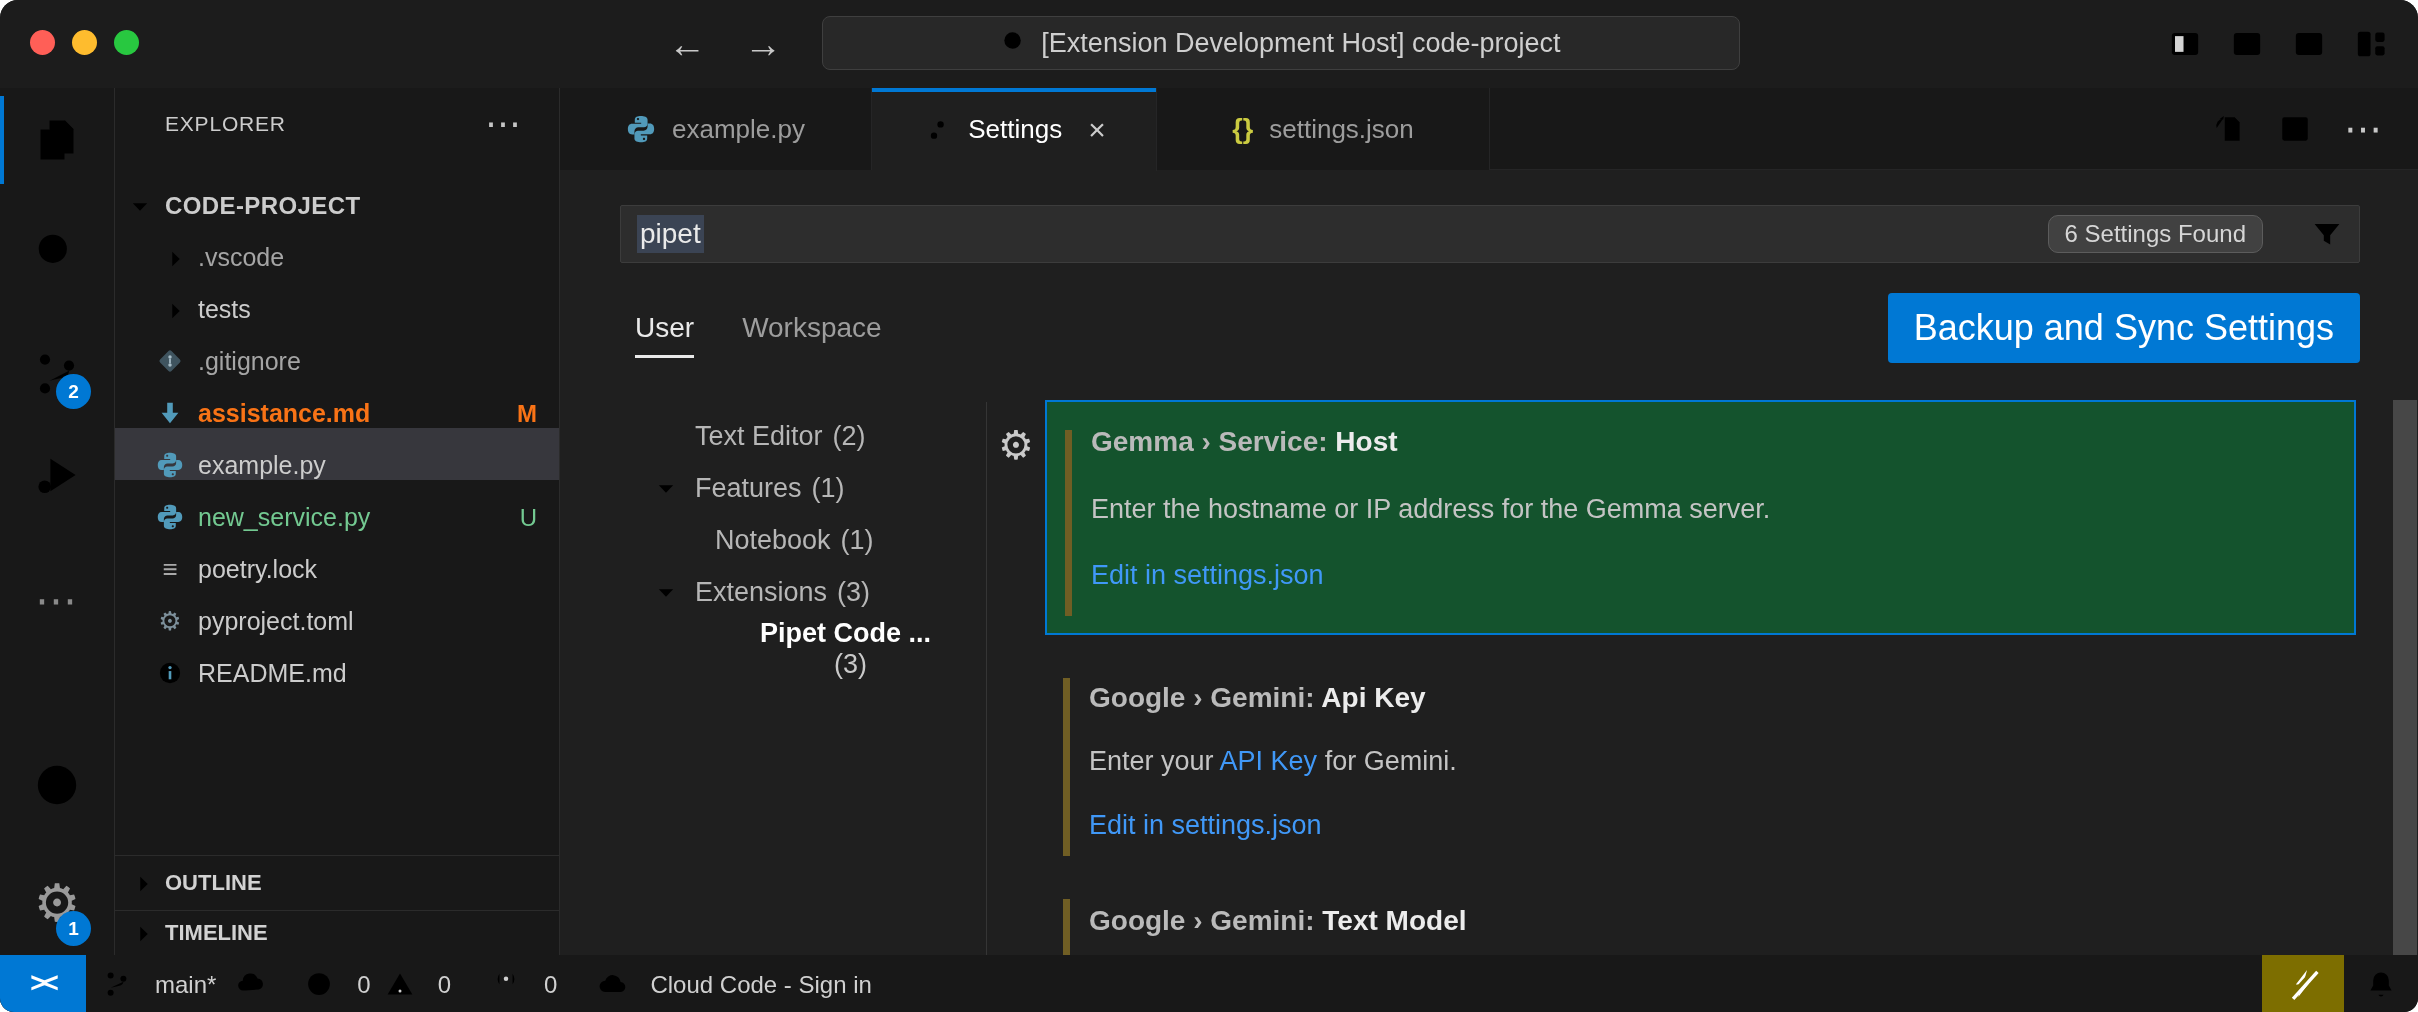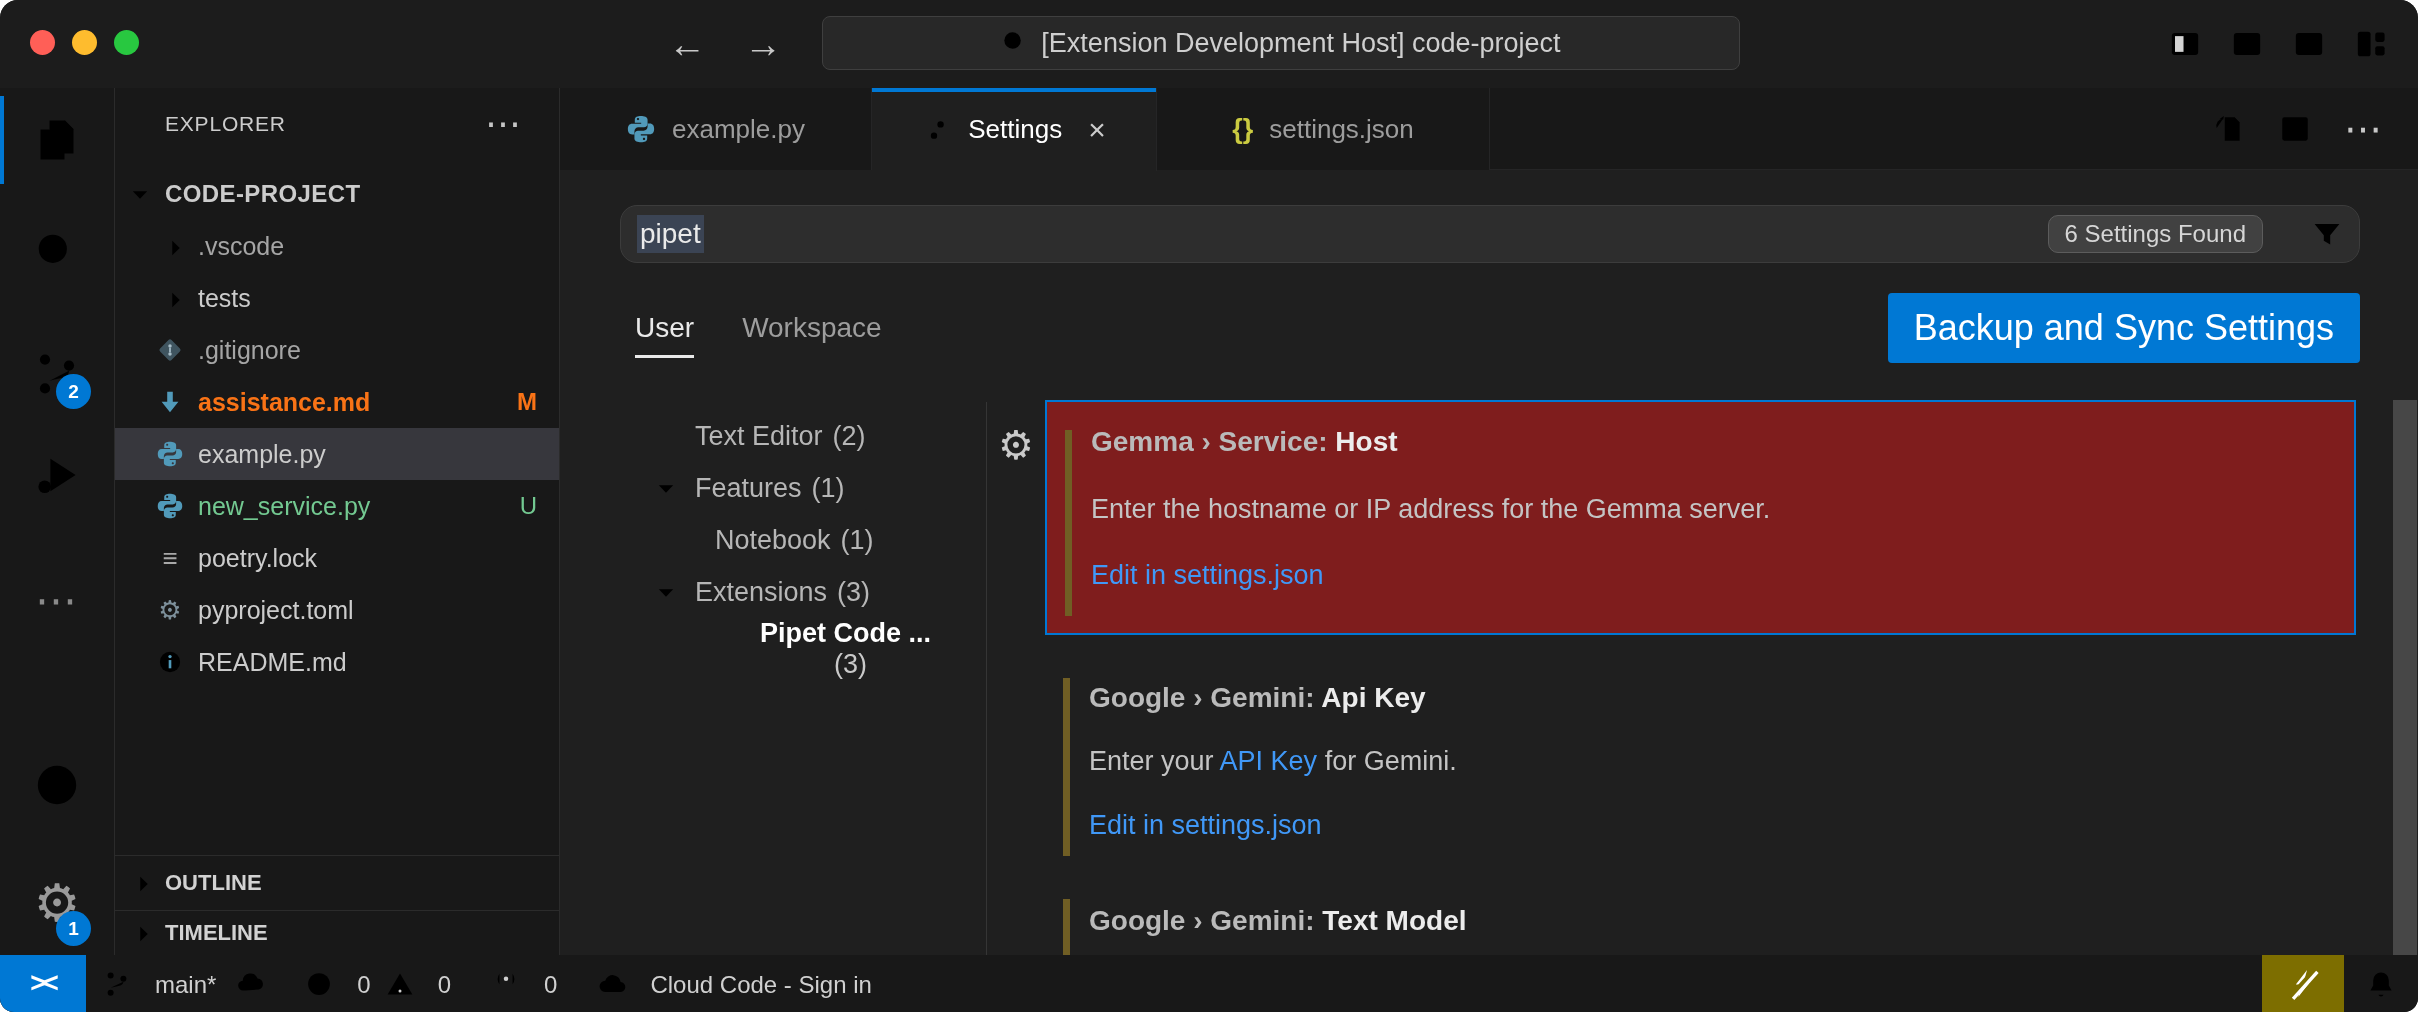--- a/index.html
+++ b/index.html
@@ -35,21 +35,21 @@
     font-size:19px;font-weight:700;display:flex;align-items:center;justify-content:center;z-index:2;}
   .a-ellipsis{font-size:42px;color:#8a8a8a;letter-spacing:2px;}
   .a-gear{font-size:52px;color:#9a9a9a;}
 
   
   .sidebar{width:445px;flex:none;background:#181818;border-right:1px solid #2b2b2b;position:relative;}
   .sidebar-header{position:absolute;top:0;left:0;right:0;height:72px;display:flex;align-items:center;padding:0 38px 0 50px;}
   .sidebar-title{font-size:21px;letter-spacing:.8px;color:#cccccc;}
   .sidebar-more{margin-left:auto;font-size:36px;color:#c5c5c5;line-height:0;}
   .tree{position:absolute;top:80px;left:0;right:0;}
-  .trow{position:relative;height:52px;display:flex;align-items:center;font-size:25px;color:#cccccc;padding-left:83px;}
+  .trow{position:relative;height:52px;display:flex;align-items:flex-end;font-size:25px;color:#cccccc;padding-left:83px;}
   .trow .ficon{position:absolute;left:40px;width:30px;height:30px;display:flex;align-items:center;justify-content:center;}
   .trow .chev{position:absolute;left:48px;color:#cccccc;}
   .trow .chev svg,.section .chev svg{width:26px;height:26px;}
   .trow.root{padding-left:50px;font-weight:700;font-size:24px;letter-spacing:.4px;}
   .trow.root .chev{left:12px;}
   .trow.selected{background:#37373d;}
   .badge-letter{position:absolute;right:22px;font-size:24px;}
   .c-mod{color:#f97316;font-weight:bold;}.c-un{color:#73c991;}.c-dim{color:#a5a5a5;}
   .ficon .txt-icon{font-size:26px;line-height:1;}
   .section{position:absolute;left:0;right:0;border-top:1px solid #2b2b2b;display:flex;align-items:center;
@@ -67,21 +67,21 @@
   .tab .close{font-size:30px;color:#cccccc;margin-left:10px;}
   .tab svg{width:30px;height:30px;}
   .braces{color:#cbcb41;font-size:27px;font-weight:700;}
   .tab-actions{margin-left:auto;display:flex;align-items:center;gap:32px;padding-right:36px;color:#c8c8c8;}
   .tab-actions svg{width:34px;height:34px;}
   .tab-ellipsis{font-size:38px;line-height:0;}
 
   
   .settings{position:absolute;top:82px;left:0;right:0;bottom:0;overflow:hidden;}
   .search-box{position:absolute;left:60px;top:35px;width:1740px;height:58px;background:#2d2d2d;
-    border:1px solid #3c3c3c;border-radius:17px;display:flex;align-items:center;padding:0 16px;}
+    border:1px solid #3c3c3c;border-radius:2px;display:flex;align-items:center;padding:0 16px;}
   .query{font-size:28px;color:#eaeaea;background:#3b4454;padding:3px 3px;}
   .search-right{margin-left:auto;display:flex;align-items:center;gap:8px;color:#cccccc;}
   .count-badge{background:#414141;border:1px solid #5c5c5c;border-radius:10px;padding:4px 16px;font-size:24px;color:#d6d6d6;}
   .search-right svg{width:32px;height:32px;}
   .scope-row{position:absolute;left:75px;top:122px;right:58px;height:72px;display:flex;align-items:center;}
   .scope{font-size:28px;color:#9d9d9d;position:relative;}
   .scope.active{color:#e9e9e9;}
   .scope.active::after{content:"";position:absolute;left:0;right:0;bottom:-14px;height:3px;background:#e9e9e9;}
   .scope + .scope{margin-left:48px;}
   .backup-btn{margin-left:auto;background:#0078d4;color:#fff;font-size:36px;border-radius:4px;
@@ -90,21 +90,21 @@
   .toc-row{height:52px;display:flex;align-items:center;font-size:27px;color:#b6b6b6;padding-left:75px;position:relative;}
   .toc-row .chev{position:absolute;left:33px;color:#b6b6b6;}
   .toc-row .chev svg{width:26px;height:26px;}
   .toc-row.lvl2{padding-left:95px;}
   .toc-row .cnt{margin-left:10px;}
   .toc-row.sel{color:#ffffff;font-weight:700;justify-content:space-between;padding-right:2px;flex-direction:column;}
   .toc-row.sel .cnt{color:#c9c9c9;font-weight:400;}
   .sash{position:absolute;left:426px;top:232px;bottom:0;width:1px;background:#353535;}
   .gear-row{position:absolute;left:438px;top:252px;font-size:40px;color:#c9c9c9;}
   .entry{position:absolute;left:485px;width:1311px;}
-  .entry.focused{background:#7f1d1d;border:2px solid #0078d4;text-align:right;}
+  .entry.focused{background:#14532d;border:2px solid #0078d4;text-align:right;}
   .modbar{position:absolute;left:18px;width:7px;background:#705e24;}
   .etitle{position:absolute;left:44px;font-size:28px;font-weight:700;color:#bababa;white-space:nowrap;}
   .etitle .ename{color:#ececec;}
   .edesc{position:absolute;left:44px;font-size:27px;color:#c4c4c4;white-space:nowrap;}
   .elink{position:absolute;left:44px;font-size:27px;color:#4098f7;white-space:nowrap;}
   .inlink{color:#4098f7;}
   .scrollbar{position:absolute;left:1833px;top:230px;width:24px;height:555px;background:#474747;}
 
   
   .statusbar{position:absolute;bottom:0;left:0;right:0;height:57px;background:#181818;display:flex;align-items:center;

